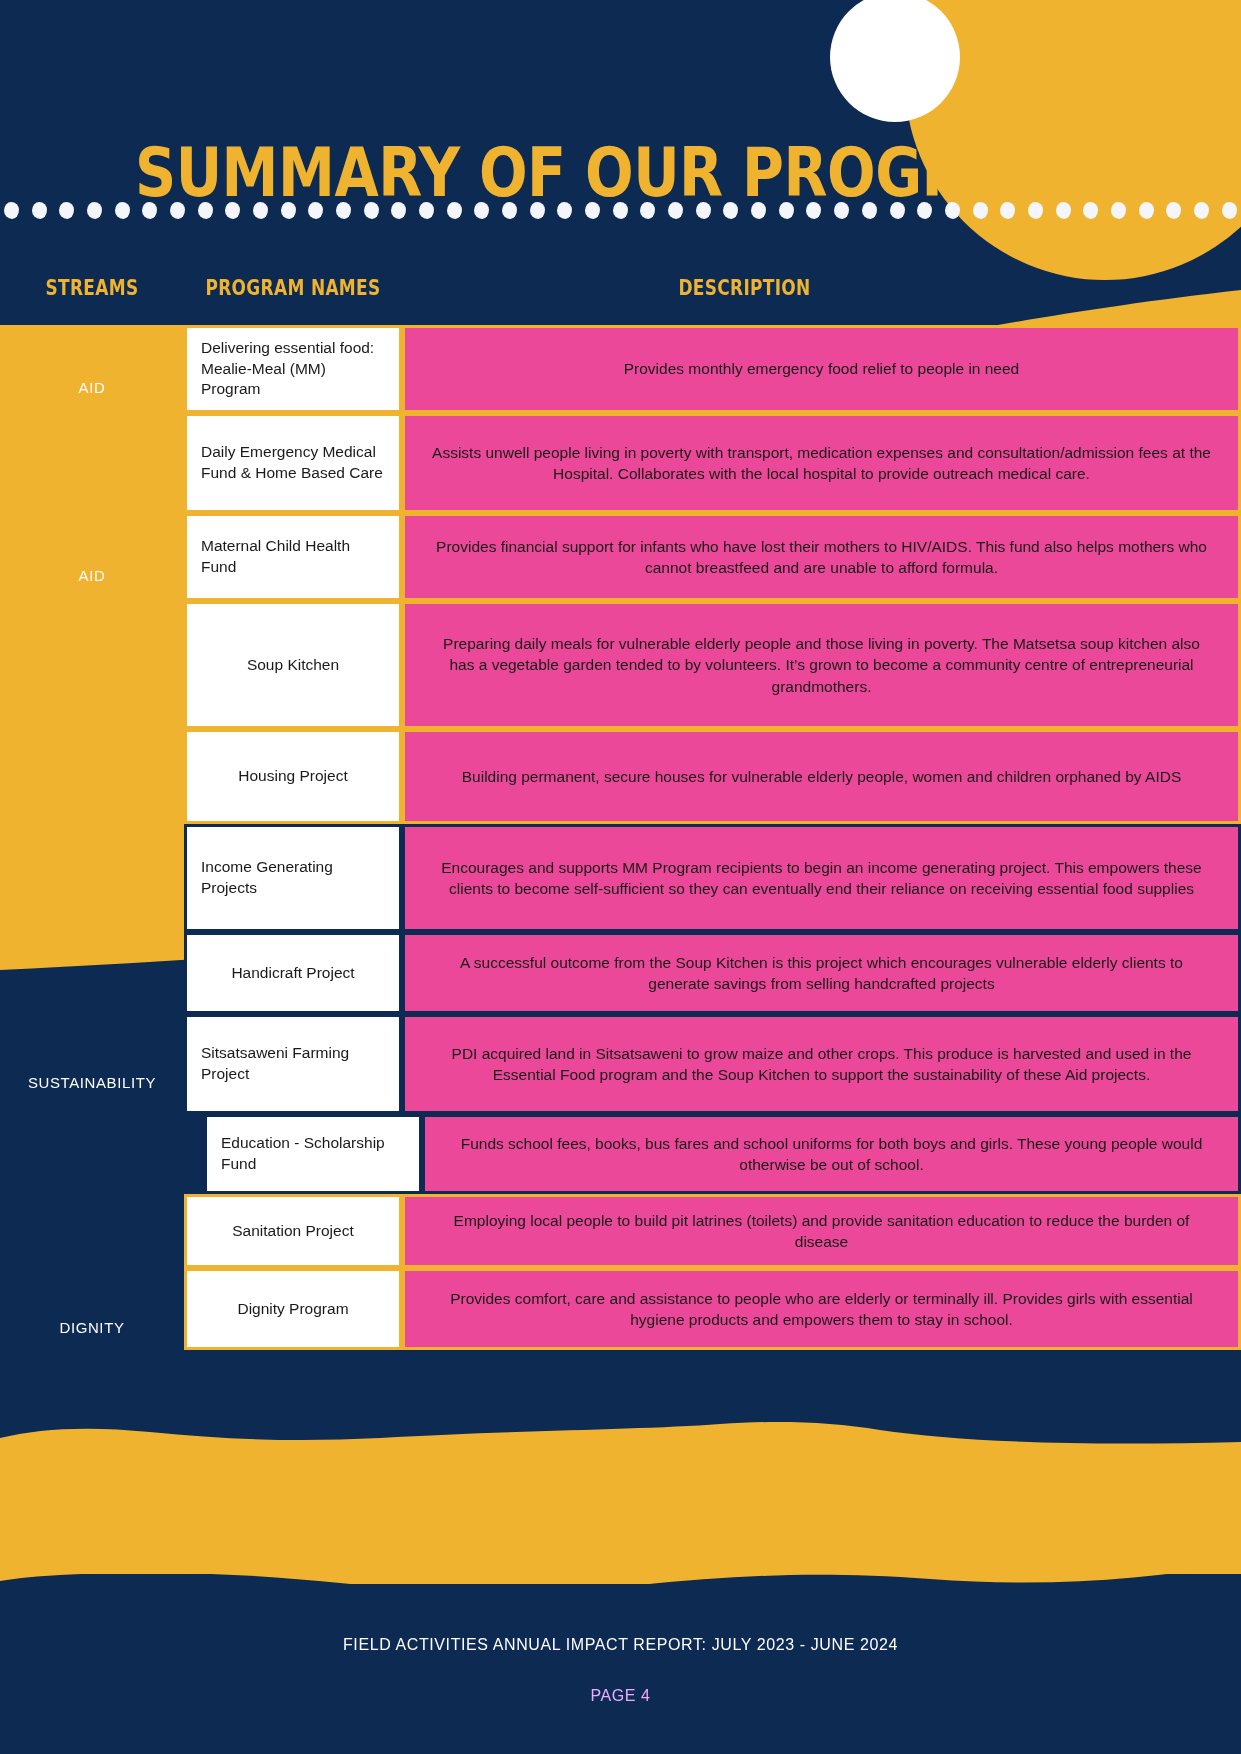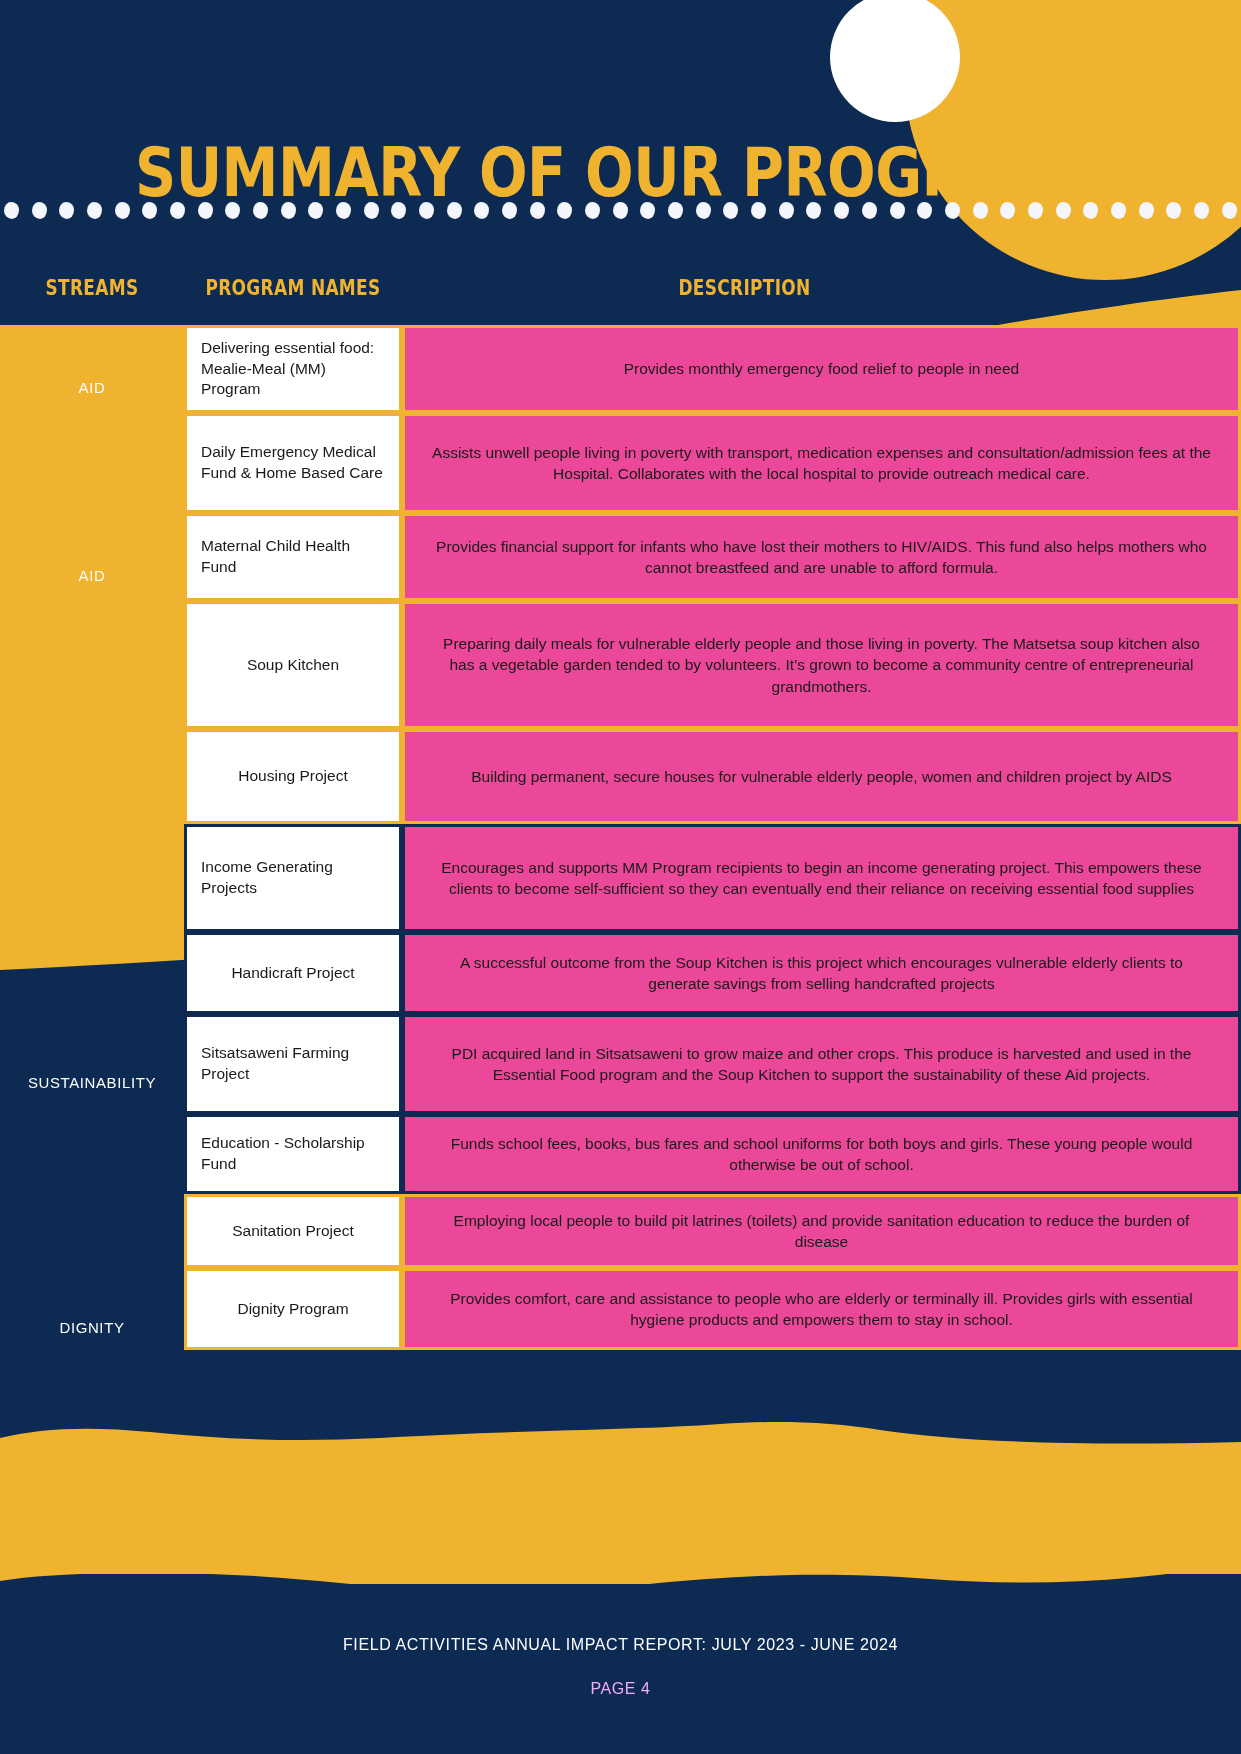--- a/index.html
+++ b/index.html
@@ -96,20 +96,21 @@
   
   .grid-yellow .prog-cell, .grid-yellow .desc-cell { border-color:#efb32f; }
   .grid-navy   .prog-cell, .grid-navy   .desc-cell { border-color:#0d2a52; }
 
   
   .footer {
     position:absolute; left:0; bottom:0; width:1241px; height:170px;
     z-index:6; background:#0d2a52;
     display:flex; flex-direction:column; align-items:center;
     padding-top:52px;
+    gap:7px;
   }
   .footer-line1 {
     color:#ffffff; font-size:16px; letter-spacing:0.6px;
     font-family:"Liberation Sans", sans-serif;
   }
   .footer-line2 {
     color:#f0abfc; font-size:16px; letter-spacing:0.6px; margin-top:26px;
     font-family:"Liberation Sans", sans-serif;
   }
 </style>
@@ -215,38 +216,38 @@
       <div class="desc-cell">Provides financial support for infants who have lost their mothers to HIV/AIDS. This fund also helps mothers who cannot breastfeed and are unable to afford formula.</div>
     </div>
     <div class="trow grid-yellow" style="height: 128px;">
       <div class="stream-cell"></div>
       <div class="prog-cell">Soup Kitchen</div>
       <div class="desc-cell">Preparing daily meals for vulnerable elderly people and those living in poverty. The Matsetsa soup kitchen also has a vegetable garden tended to by volunteers. It’s grown to become a community centre of entrepreneurial grandmothers.</div>
     </div>
     <div class="trow grid-yellow" style="height: 95px;">
       <div class="stream-cell"></div>
       <div class="prog-cell">Housing Project</div>
-      <div class="desc-cell">Building permanent, secure houses for vulnerable elderly people, women and children project by AIDS</div>
+      <div class="desc-cell">Building permanent, secure houses for vulnerable elderly people, women and children orphaned by AIDS</div>
     </div>
     <div class="trow grid-navy" style="height: 108px;">
       <div class="stream-cell"></div>
       <div class="prog-cell">Income Generating Projects</div>
       <div class="desc-cell">Encourages and supports MM Program recipients to begin an income generating project. This empowers these clients to become self-sufficient so they can eventually end their reliance on receiving essential food supplies</div>
     </div>
     <div class="trow grid-navy" style="height: 82px;">
       <div class="stream-cell"></div>
       <div class="prog-cell">Handicraft Project</div>
       <div class="desc-cell">A successful outcome from the Soup Kitchen is this project which encourages vulnerable elderly clients to generate savings from selling handcrafted projects</div>
     </div>
     <div class="trow grid-navy" style="height: 100px;">
       <div class="stream-cell">SUSTAINABILITY</div>
       <div class="prog-cell">Sitsatsaweni Farming Project</div>
       <div class="desc-cell">PDI acquired land in Sitsatsaweni to grow maize and other crops. This produce is harvested and used in the Essential Food program and the Soup Kitchen to support the sustainability of these Aid projects.</div>
     </div>
-    <div class="trow grid-navy" style="height: 80px;">
+    <div class="trow grid-navy" style="height: 80px; padding-left: 20px;">
       <div class="stream-cell"></div>
       <div class="prog-cell">Education - Scholarship Fund</div>
       <div class="desc-cell">Funds school fees, books, bus fares and school uniforms for both boys and girls. These young people would otherwise be out of school.</div>
     </div>
     <div class="trow grid-yellow" style="height: 74px;">
       <div class="stream-cell"></div>
       <div class="prog-cell">Sanitation Project</div>
       <div class="desc-cell">Employing local people to build pit latrines (toilets) and provide sanitation education to reduce the burden of disease</div>
     </div>
     <div class="trow grid-yellow" style="height: 82px;">

